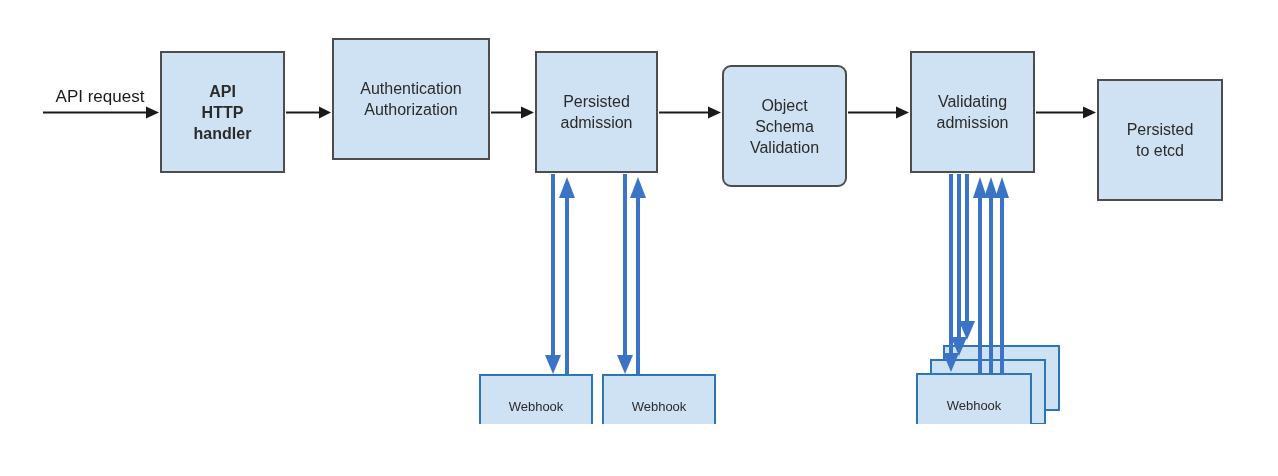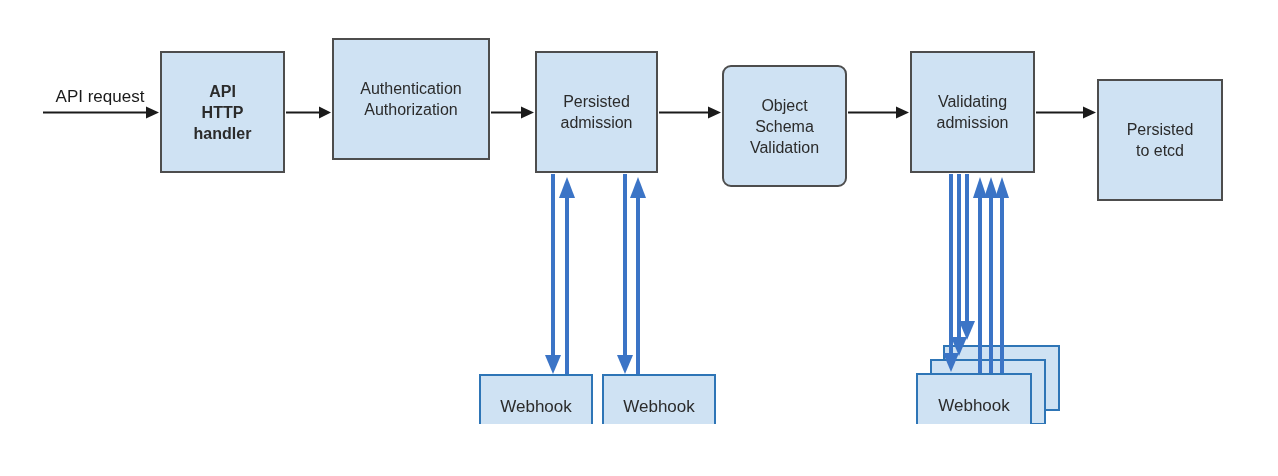--- a/index.html
+++ b/index.html
@@ -39,21 +39,21 @@
     line-height: 21px;
     color: #2b2b2b;
   }
   .pipeline-box {
     border: 2px solid #4d4d4d;
   }
   .webhook-box {
     border: 2px solid #2e75b6;
   }
   .webhook-box .lbl {
-    font-size: 17px;
+    font-size: 13px;
   }
   .api-request-label {
     position: absolute;
     left: 43px;
     top: 87px;
     width: 114px;
     font-size: 17px;
     color: #1a1a1a;
     text-align: center;
     white-space: nowrap;

